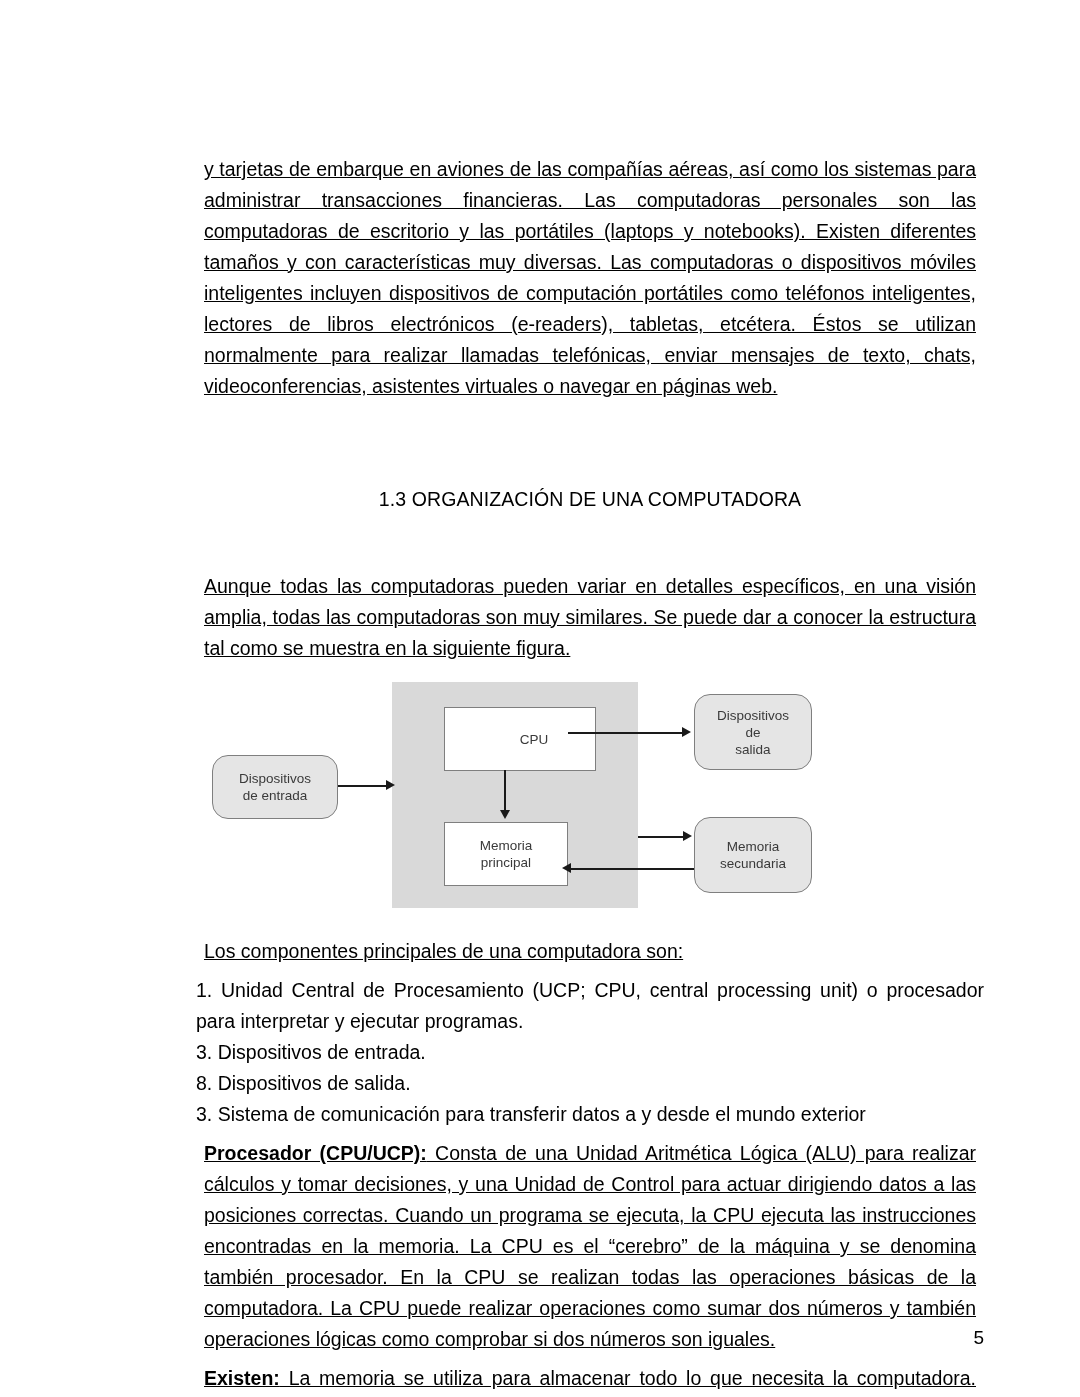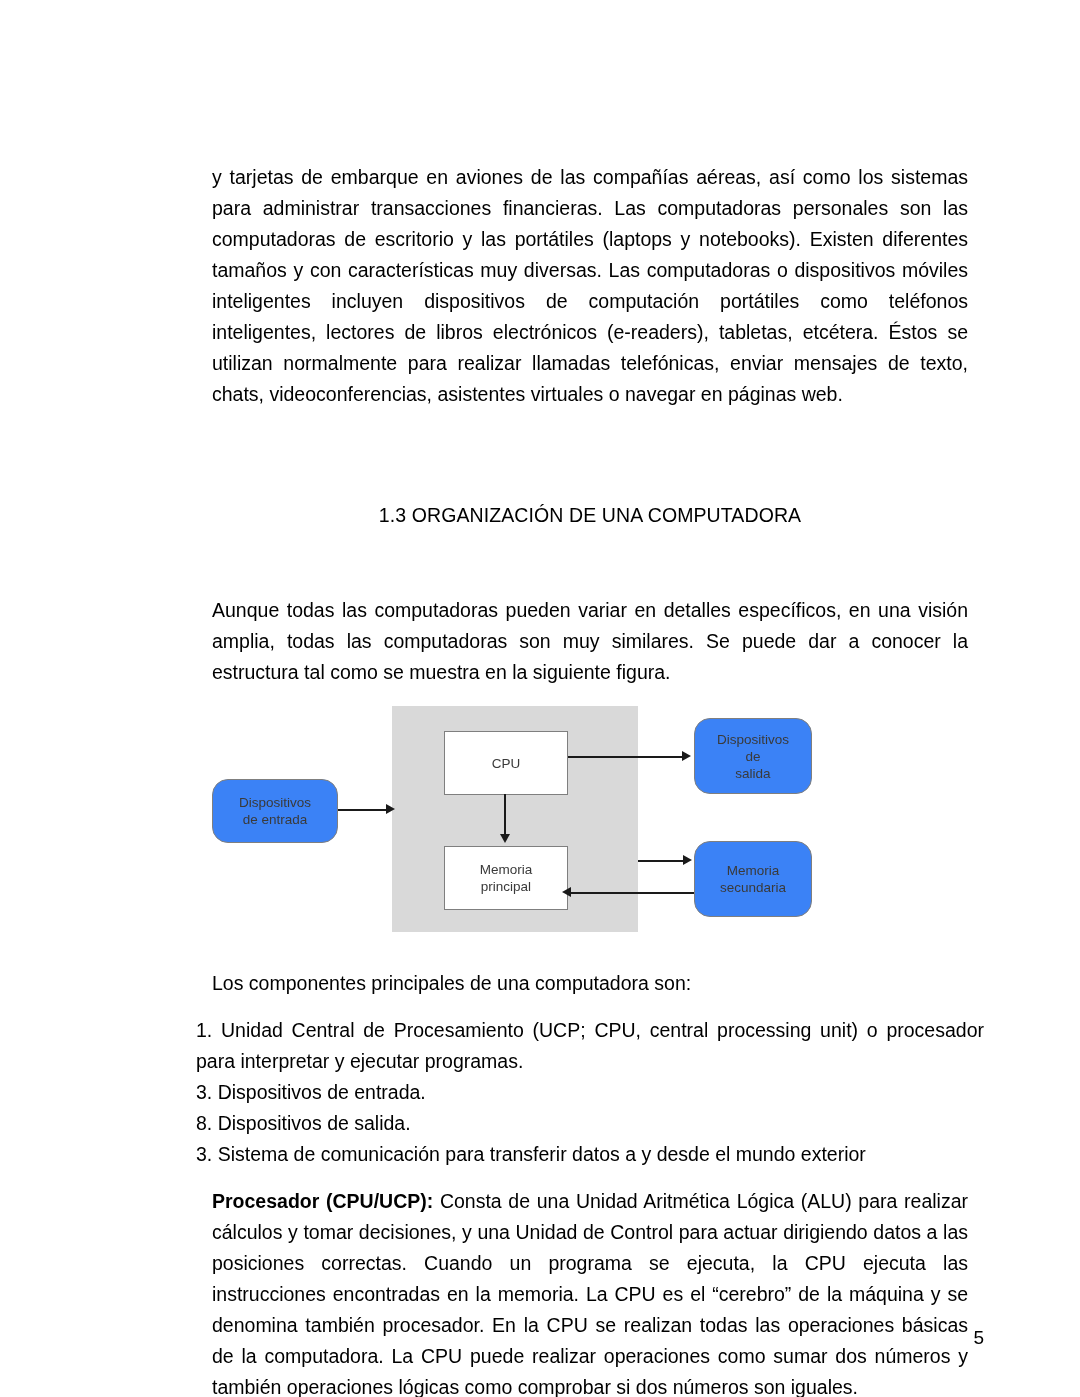--- a/index.html
+++ b/index.html
@@ -22,25 +22,26 @@
     height: 1397px;
     background: #fff;
   }
   .content {
     position: absolute;
     left: 196px;
     top: 146px;
     width: 788px;
   }
   p.body-text {
-    margin: 16px;
+    margin: 8px;
     font-size: 19.5px;
     line-height: 31px;
     text-align: justify;
     text-justify: inter-word;
+    text-decoration: underline;
   }
   .section-heading {
     margin: 12px;
     font-size: 19.5px;
     line-height: 31px;
     text-align: center;
     font-weight: 400;
     letter-spacing: 0.1px;
   }
   .spacer-lg { height: 62px; }
@@ -69,32 +70,32 @@
     align-items: center;
     justify-content: center;
     text-align: center;
     font-size: 13.5px;
     line-height: 17px;
     color: #3a3a3a;
   }
   .box-round {
     position: absolute;
     border: 1px solid #7f7f7f;
-    background: #3b82f6;
+    background: #e5e5e5;
     border-radius: 16px;
     display: flex;
     align-items: center;
     justify-content: center;
     text-align: center;
     font-size: 13.5px;
     line-height: 17px;
     color: #3a3a3a;
   }
   #fig-input { left: 16px; top: 73px; width: 124px; height: 62px; }
-  #fig-cpu   { left: 248px; top: 25px; width: 122px; height: 62px; }
+  #fig-cpu   { left: 248px; top: 25px; width: 122px; height: 62px; padding-left: 28px; }
   #fig-mem   { left: 248px; top: 140px; width: 122px; height: 62px; }
   #fig-out   { left: 498px; top: 12px; width: 116px; height: 74px; }
   #fig-sec   { left: 498px; top: 135px; width: 116px; height: 74px; }
 
   .arrow {
     position: absolute;
     background: #1a1a1a;
   }
   .arrow-h { height: 1.6px; }
   .arrow-v { width: 1.6px; }

